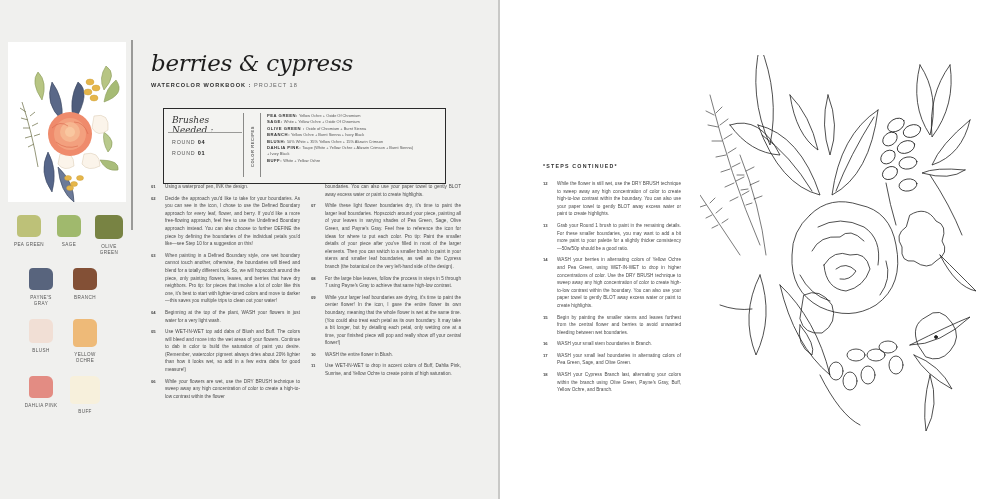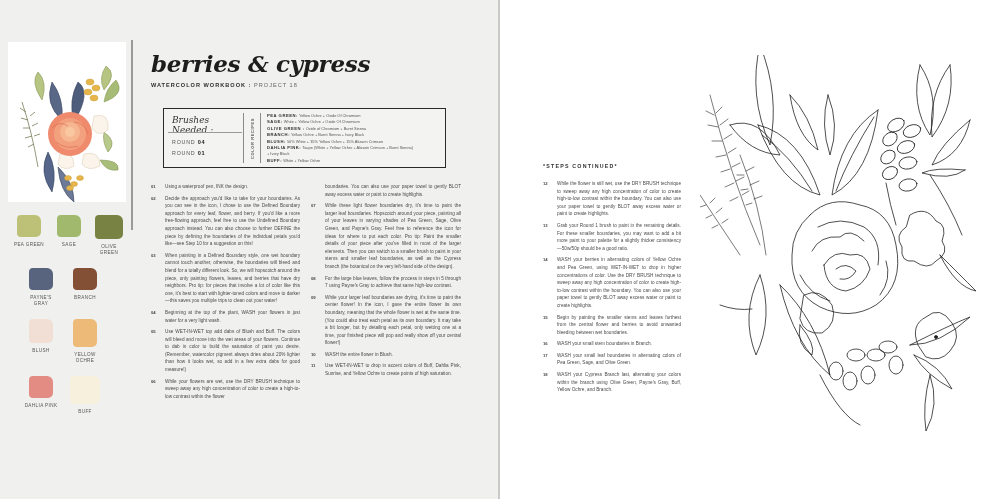--- a/index.html
+++ b/index.html
@@ -17,26 +17,26 @@
   .floral-thumb { position: absolute; left: 8px; top: 42px; width: 118px; height: 160px; background: #ffffff; overflow: hidden; }
   .swatches { position: absolute; left: 6px; top: 215px; width: 122px; }
   .swatch-row { display: flex; justify-content: flex-start; gap: 6px; margin-bottom: 12px; padding-left: 6px; }
   .swatch-row.three { gap: 6px; padding-left: 6px; }
   .swatch { display: flex; flex-direction: column; align-items: center; width: 34px; }
   .swatch .blob { width: 24px; height: 22px; border-radius: 4px 6px 5px 4px; opacity: 0.92; }
   .swatch .name { font-size: 4.6px; letter-spacing: 0.4px; color: #555; margin-top: 5px; text-align: center; text-transform: uppercase; line-height: 6px; }
   .swatch-row.two { padding-left: 18px; gap: 10px; }
 
   
-  .title { position: absolute; left: 151px; top: 50px; font-family: "DejaVu Serif", serif; font-style: italic; font-size: 23px; color: #1d1d1d; letter-spacing: -0.3px; font-weight: bold; }
+  .title { position: absolute; left: 151px; top: 50px; font-family: "DejaVu Serif", serif; font-style: italic; font-size: 23px; color: #1d1d1d; letter-spacing: -0.3px; }
   .subtitle { position: absolute; left: 151px; top: 82px; font-size: 5.6px; letter-spacing: 1px; color: #2d2d2d; font-weight: bold; }
   .subtitle .light { font-weight: normal; color: #666; }
 
   
-  .brush-box { position: absolute; left: 163px; top: 108px; width: 283px; height: 60px; border: 1.6px solid #2a2a2a; background: #f3f3f1; display: flex; }
+  .brush-box { position: absolute; left: 163px; top: 108px; width: 283px; height: 76px; border: 1.6px solid #2a2a2a; background: #f3f3f1; display: flex; }
   .brush-col { width: 79px; height: 100%; position: relative; }
   .brush-head { font-family: "DejaVu Serif", serif; font-style: italic; font-size: 9px; color: #333; padding: 6px 0 0 8px; }
   .brush-line { position: absolute; left: 4px; top: 23px; width: 74px; height: 1px; background: #9a9a98; }
   .brush-item { font-size: 5.3px; letter-spacing: 0.8px; color: #555; position: absolute; left: 8px; }
   .brush-item b { color: #222; font-size: 5.6px; }
   .vrule { width: 1px; height: 86%; margin-top: 4px; background: #8a8a88; }
   .recipe-label-col { width: 16px; display: flex; align-items: center; justify-content: center; }
   .recipe-label { writing-mode: vertical-rl; transform: rotate(180deg); font-size: 4px; letter-spacing: 0.6px; color: #555; font-weight: bold; }
   .recipes { flex: 1; padding: 4px 0 0 6px; }
   .recipe { font-size: 3.9px; line-height: 6.4px; color: #555; white-space: nowrap; }

